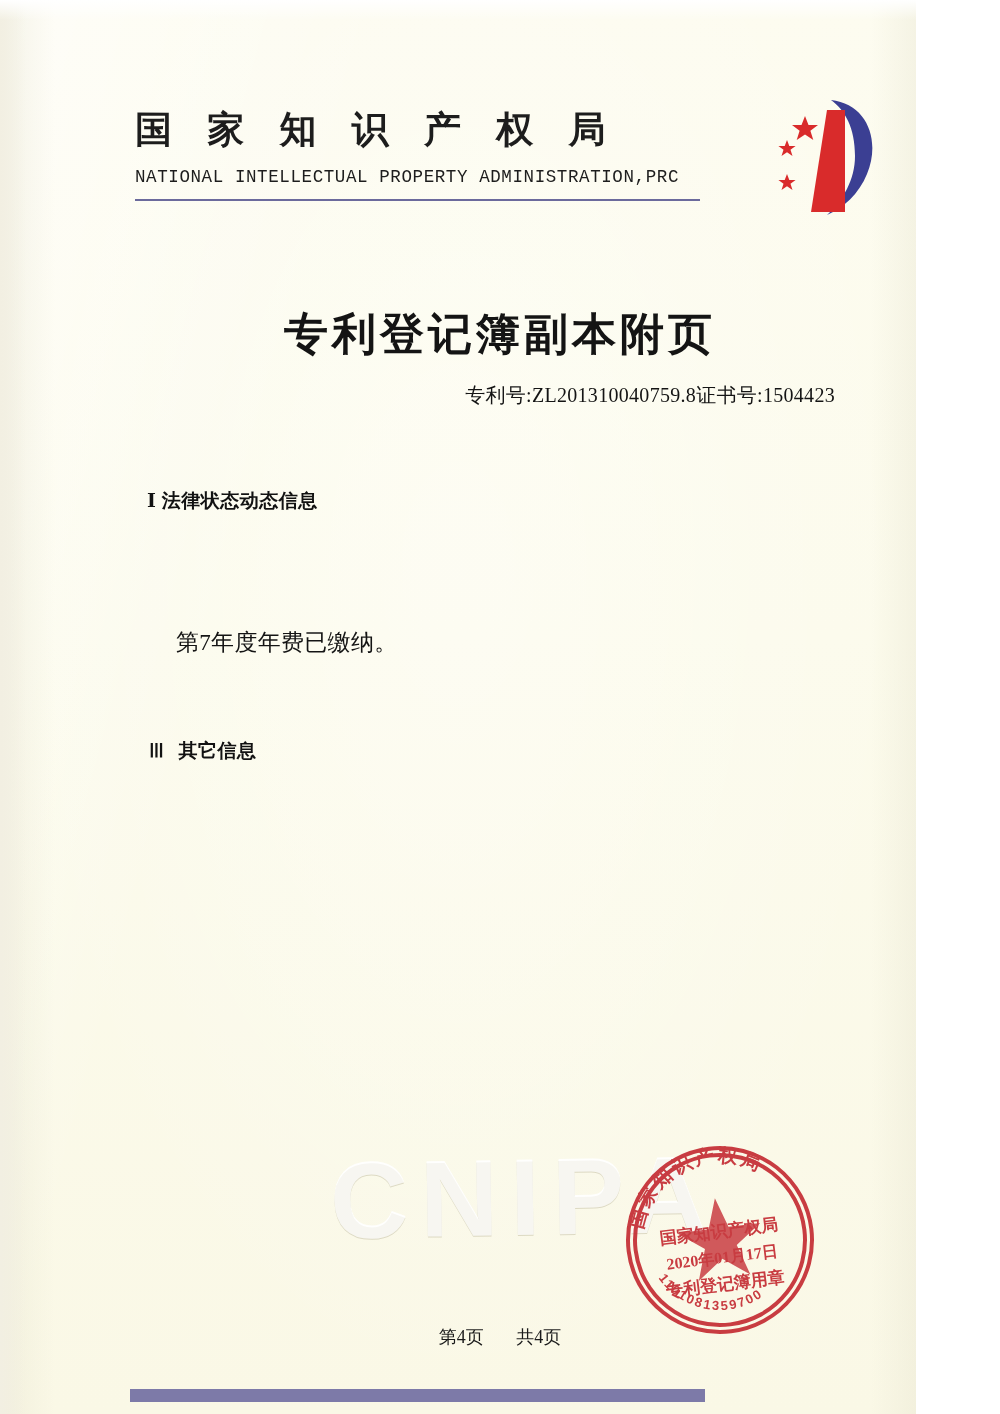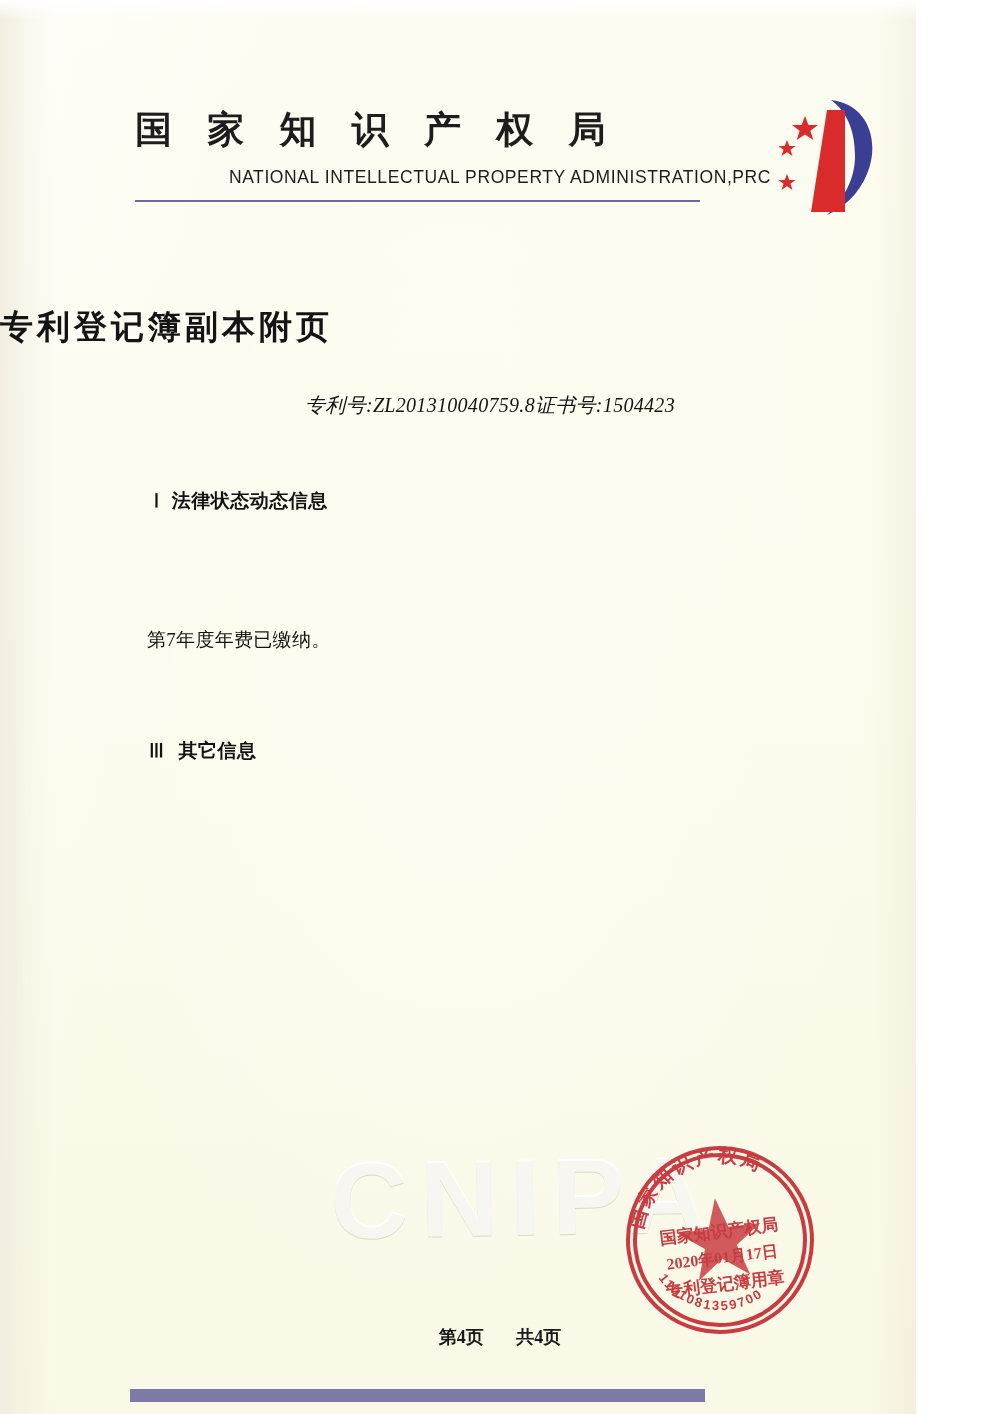--- a/index.html
+++ b/index.html
@@ -60,26 +60,25 @@
   .org-cn {
     font-family: "Liberation Serif", "DejaVu Serif", serif;
     font-size: 37px;
     font-weight: 700;
     letter-spacing: 13px;
     color: #1d1d1d;
     line-height: 1.1;
   }
   .org-en {
     margin-top: 16px;
-    font-family: Liberation Sans, sans-serif;
+    font-family: Liberation Mono, monospace;
     font-size: 17.5px;
     letter-spacing: 0.6px;
     color: #1d1d1d;
     white-space: nowrap;
-    text-align: center;
   }
   .header-rule {
     margin-top: 12px;
     width: 565px;
     height: 2px;
     background: #6b6a9c;
   }
 
   
   .logo {
@@ -90,61 +89,62 @@
     height: 130px;
   }
   .logo svg { display: block; }
 
   
   .doc-title {
     position: absolute;
     top: 305px;
     left: 0;
     width: 1000px;
-    font-size: 33px;
+    text-align: center;
+    font-size: 44px;
     font-weight: 700;
     letter-spacing: 4px;
     color: #141414;
     font-family: "Liberation Serif", "DejaVu Serif", serif;
   }
 
   
   .id-row {
     position: absolute;
-    top: 392px;
+    top: 382px;
     left: 145px;
     width: 690px;
     display: flex;
-    justify-content: center;
+    justify-content: flex-end;
     font-size: 20px;
     color: #141414;
-    font-style: italic;
   }
   .id-row .patent-no { letter-spacing: 0.3px; }
   .id-row .cert-no { letter-spacing: 0.3px; }
 
   
   .section {
     position: absolute;
     left: 147px;
     width: 700px;
   }
   .section-title {
     font-size: 19px;
     font-weight: 700;
     color: #121212;
     letter-spacing: 0.5px;
   }
   .section-body {
     margin-top: 9px;
-    font-size: 19px;
+    font-size: 23px;
     color: #141414;
     letter-spacing: 0.3px;
-  }
-  #sec-legal { top: 488px; font-family: Liberation Serif, serif; }
+    margin-left: 29px;
+  }
+  #sec-legal { top: 488px; }
   #sec-fee   { top: 618px; }
   #sec-other { top: 738px; font-family: Liberation Mono, monospace; }
 
   
   .watermark {
     position: absolute;
     left: 330px;
     top: 1135px;
     font-size: 108px;
     font-weight: 700;
@@ -171,21 +171,21 @@
   
   .footer {
     position: absolute;
     top: 1325px;
     left: 0;
     width: 1000px;
     text-align: center;
     font-size: 18px;
     color: #1a1a1a;
   }
-  .footer .pg { margin: 0 14px; font-weight: bold; }
+  .footer .pg { margin: 0 14px; }
 
   
   .bottom-bar {
     position: absolute;
     left: 130px;
     bottom: 12px;
     width: 575px;
     height: 13px;
     background: #7d7aa8;
   }

